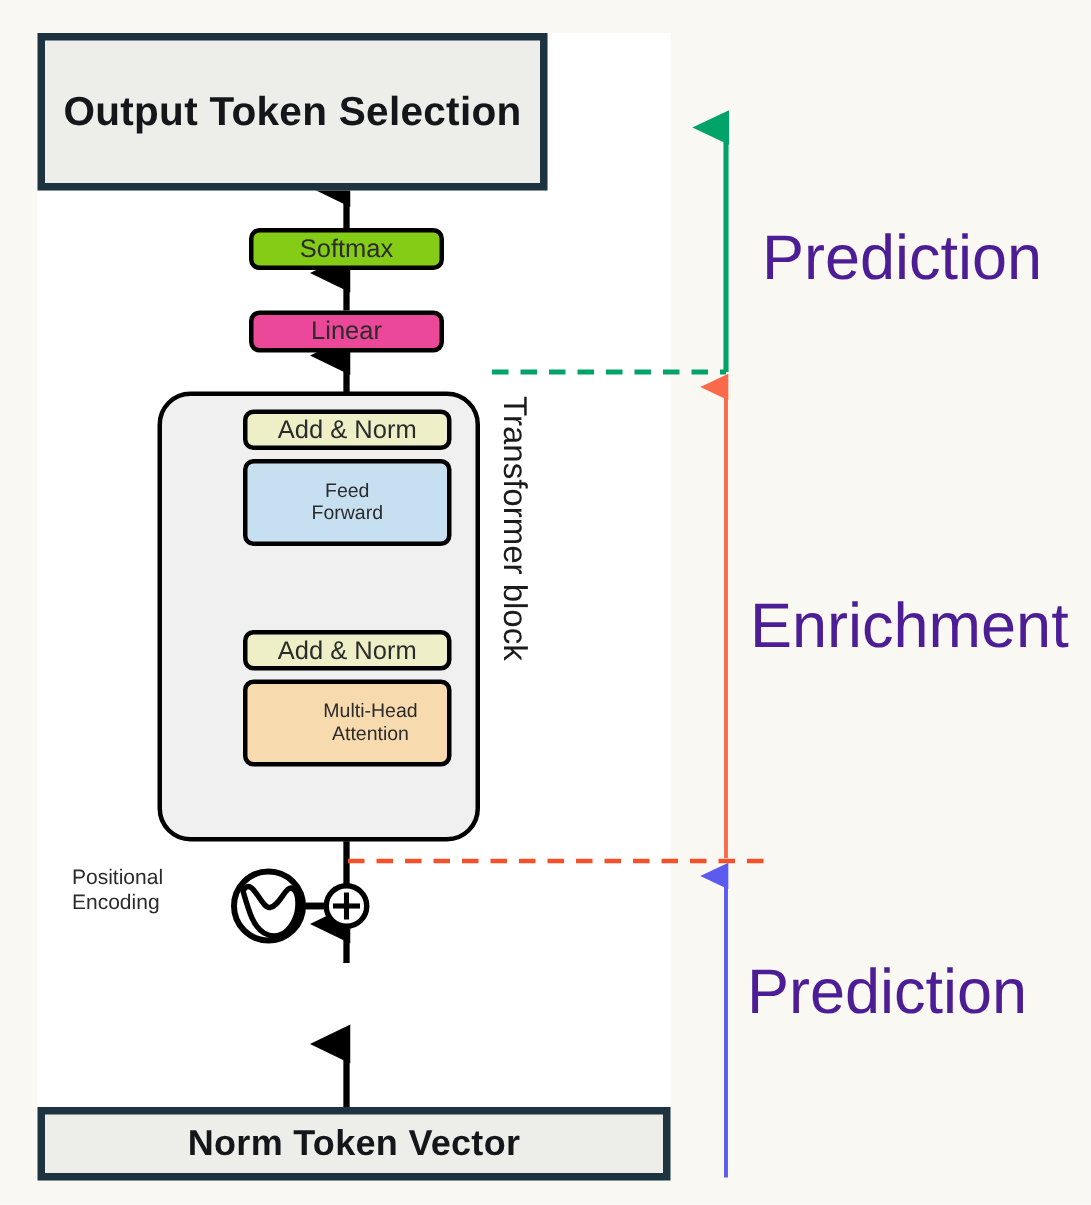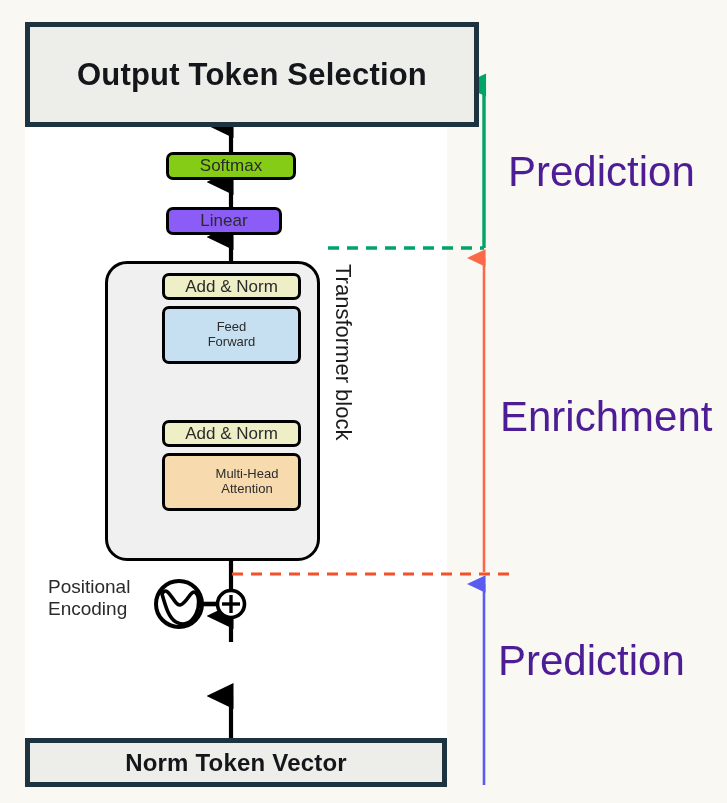--- a/index.html
+++ b/index.html
@@ -41,23 +41,23 @@
     display: flex;
     align-items: center;
     justify-content: center;
     font-weight: bold;
     color: #14161a;
     letter-spacing: 0.2px;
   }
   .banner-top {
     left: 25px;
     top: 22px;
-    width: 454px;
+    width: 340px;
     height: 105px;
-    font-size: 31px;
+    font-size: 27px;
   }
   .banner-bottom {
     left: 25px;
     top: 738px;
     width: 422px;
     height: 49px;
     font-size: 24px;
     border-width: 5px;
   }
 
@@ -77,22 +77,22 @@
     text-align: center;
     font-family: "Liberation Sans", sans-serif;
   }
   .node.two-line { font-size: 13px; }
 
   .node-softmax {
     left: 166px; top: 152px; width: 130px; height: 28px;
     background: #84cc16;
   }
   .node-linear {
-    left: 166px; top: 207px; width: 116px; height: 28px;
-    background: #8b5cf6;
+    left: 166px; top: 207px; width: 130px; height: 28px;
+    background: #ec4899;
   }
   .node-addnorm-1 {
     left: 162px; top: 273px; width: 139px; height: 27px;
     background: #eeefc6;
   }
   .node-ff {
     left: 162px; top: 306px; width: 139px; height: 58px;
     background: #c6e0f1;
   }
   .node-addnorm-2 {
@@ -135,21 +135,21 @@
     white-space: nowrap;
     line-height: 30px;
   }
 
   
   .pe-label {
     position: absolute;
     left: 48px;
     top: 576px;
     width: 112px;
-    font-size: 19px;
+    font-size: 14px;
     color: #2b2b2b;
     line-height: 1.18;
     text-align: left;
   }
 
   
   .stage-label {
     position: absolute;
     font-size: 42px;
     color: #4c1d95;

